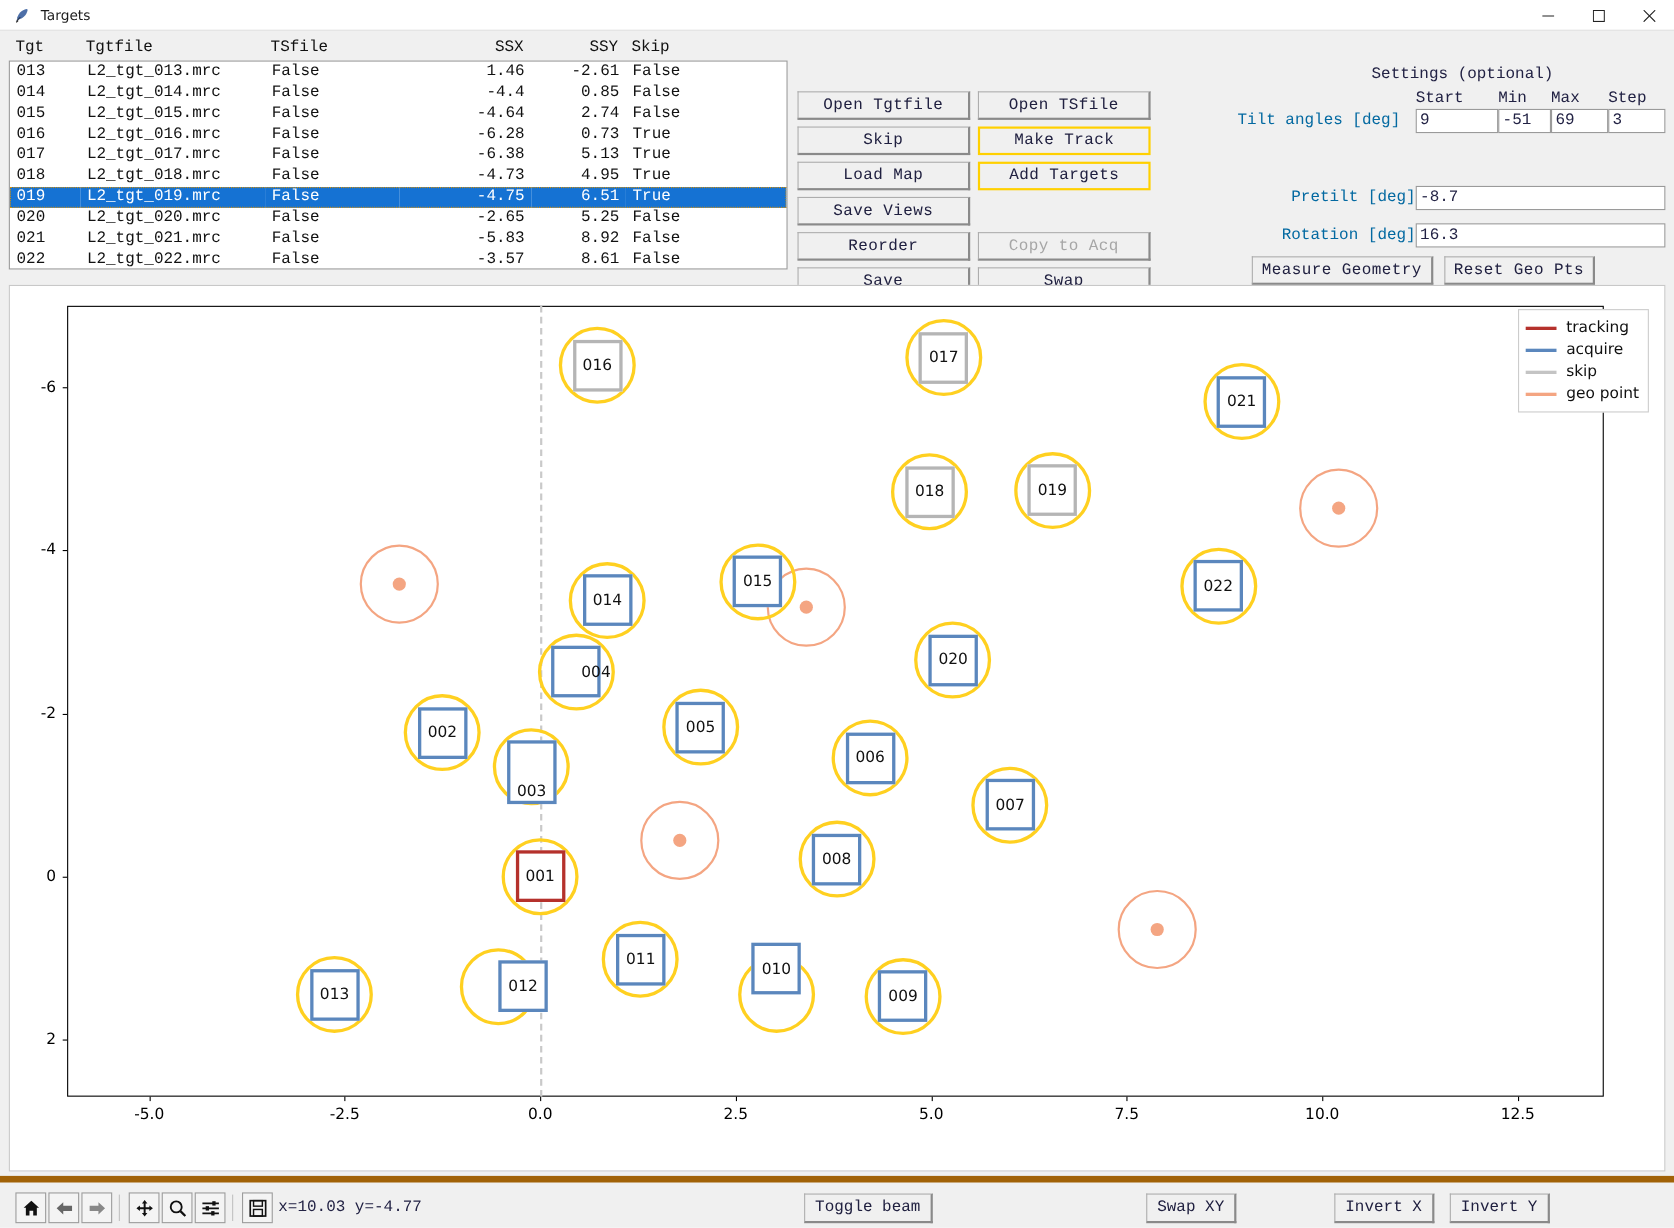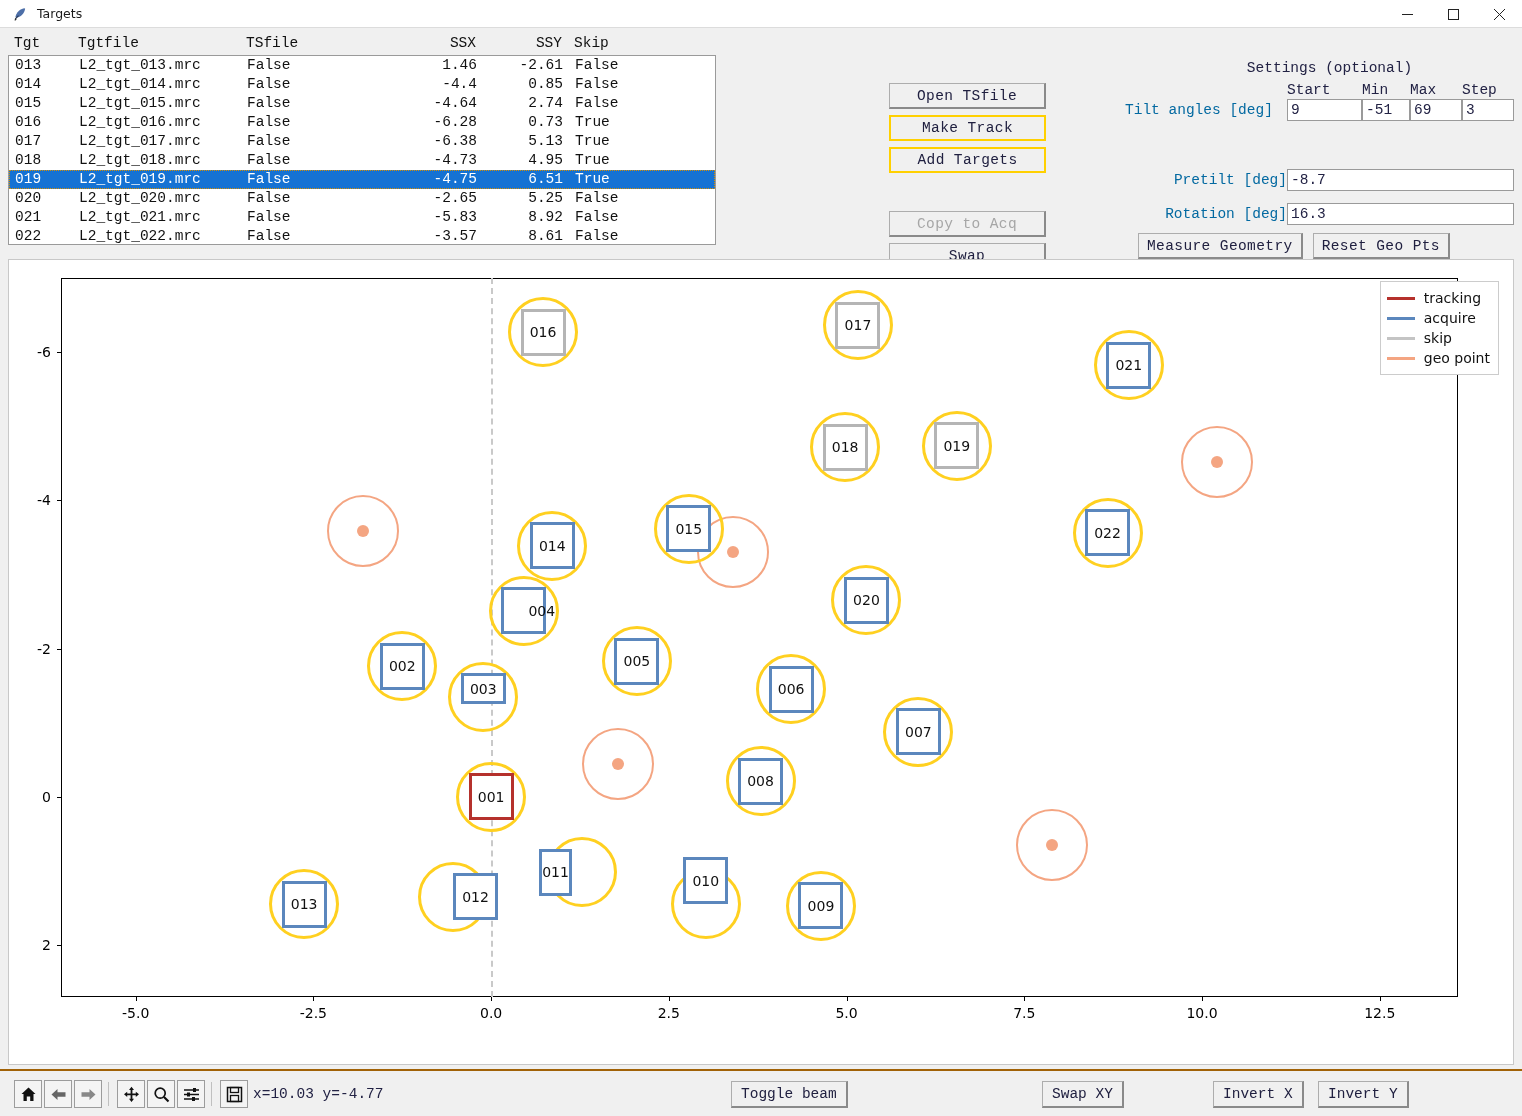--- a/index.html
+++ b/index.html
@@ -149,21 +149,21 @@
     background:#fff; border:1px solid #cccccc;
     padding:6px 8px 6px 6px;
   }
   .lg-row { display:flex; align-items:center; height:20px; }
   .lg-line { width:28px; height:3px; margin-right:9px; }
   .lg-txt { font-family:"DejaVu Sans", sans-serif; font-size:14px; color:#111; }
 
   
   #bottombar {
     position:absolute; left:0; top:1069px; width:1522px; height:47px;
-    background:#f0f0f0; border-top:2px solid #a16207;
+    background:#f0f0f0; border-top:6px solid #a16207;
   }
   .tbtn {
     width:28px; height:28px; border:1px solid #9c9c9c; background:#f4f4f4;
     display:flex; align-items:center; justify-content:center;
     position:absolute; top:9px;
   }
   .tsep { position:absolute; top:11px; width:1px; height:24px; background:#c0c0c0; }
   .coord {
     position:absolute; top:15px; font-family:"Liberation Mono", monospace;
     font-size:14.5px; color:#222244; white-space:nowrap;
@@ -303,20 +303,28 @@
               <td class="c-ts">False</td>
               <td class="c-ssx">-3.57</td>
               <td class="c-ssy">8.61</td>
               <td class="c-skip">False</td>
             </tr>
           </tbody>
         </table>
     </div>
   </div>
 
+  <div id="btncol1" class="btncol">
+      <div class="btn">Open Tgtfile</div>
+      <div class="btn">Skip</div>
+      <div class="btn">Load Map</div>
+      <div class="btn">Save Views</div>
+      <div class="btn">Reorder</div>
+      <div class="btn">Save</div>
+    </div>
 
   <div id="btncol2" class="btncol">
       <div class="btn">Open TSfile</div>
       <div class="btn hi">Make Track</div>
       <div class="btn hi">Add Targets</div>
       <div class="spacer"></div>
       <div class="btn disabled">Copy to Acq</div>
       <div class="btn">Swap</div>
     </div>
 
@@ -398,21 +406,21 @@
       <div class="dot" style="left: 1201.99px; top: 195.827px; width: 12px; height: 12px;"></div>
       <div class="ring" style="position: absolute; left: 447.12px; top: 501.866px; width: 70px; height: 70px;"></div>
       <div class="sq track" style="left: 459.62px; top: 513.366px; width: 45px; height: 47px;">
         <span>001</span>
       </div>
       <div class="ring" style="position: absolute; left: 358.252px; top: 371.408px; width: 70px; height: 70px;"></div>
       <div class="sq" style="left: 370.752px; top: 382.908px; width: 45px; height: 47px;">
         <span>002</span>
       </div>
       <div class="ring" style="position: absolute; left: 439.299px; top: 401.799px; width: 70px; height: 70px;"></div>
-      <div class="sq" style="left: 451.799px; top: 413.299px; width: 45px; height: 31px;">
+      <div class="sq" style="left: 451.799px; top: 413.299px; width: 45px; height: 58px; align-items: flex-end;">
         <span>003</span>
       </div>
       <div class="ring" style="position: absolute; left: 479.823px; top: 315.815px; width: 70px; height: 70px;"></div>
       <div class="sq" style="left: 492.323px; top: 327.315px; width: 45px; height: 47px; padding-left: 36px;">
         <span>004</span>
       </div>
       <div class="ring" style="position: absolute; left: 592.863px; top: 366.22px; width: 70px; height: 70px;"></div>
       <div class="sq" style="left: 605.363px; top: 377.72px; width: 45px; height: 47px;">
         <span>005</span>
       </div>
@@ -430,21 +438,21 @@
       </div>
       <div class="ring" style="position: absolute; left: 776.996px; top: 610.828px; width: 70px; height: 70px;"></div>
       <div class="sq" style="left: 789.496px; top: 622.328px; width: 45px; height: 47px;">
         <span>009</span>
       </div>
       <div class="ring" style="position: absolute; left: 661.824px; top: 609.345px; width: 70px; height: 70px;"></div>
       <div class="sq" style="left: 674.324px; top: 597px; width: 45px; height: 47px;">
         <span>010</span>
       </div>
       <div class="ring" style="position: absolute; left: 538.12px; top: 577.472px; width: 70px; height: 70px;"></div>
-      <div class="sq" style="left: 530px; top: 588.972px; width: 33px; height: 47px;">
+      <div class="sq" style="left: 551px; top: 588.972px; width: 45px; height: 47px;">
         <span>011</span>
       </div>
       <div class="ring" style="position: absolute; left: 409.44px; top: 601.933px; width: 70px; height: 70px;"></div>
       <div class="sq" style="left: 444px; top: 613.433px; width: 45px; height: 47px;">
         <span>012</span>
       </div>
       <div class="ring" style="position: absolute; left: 260.142px; top: 609.345px; width: 70px; height: 70px;"></div>
       <div class="sq" style="left: 272.642px; top: 620.845px; width: 45px; height: 47px;">
         <span>013</span>
       </div>

